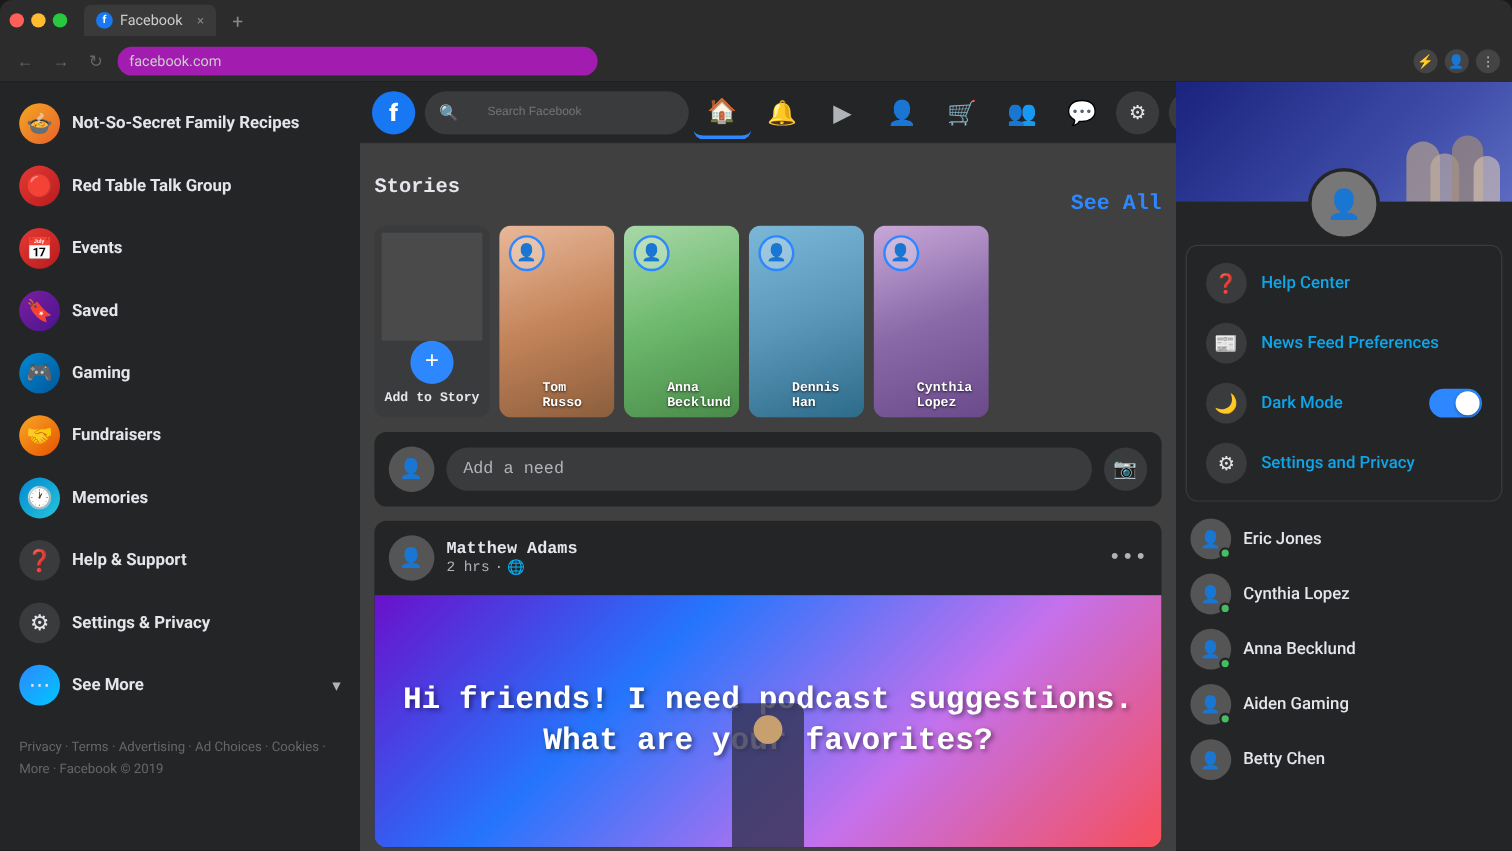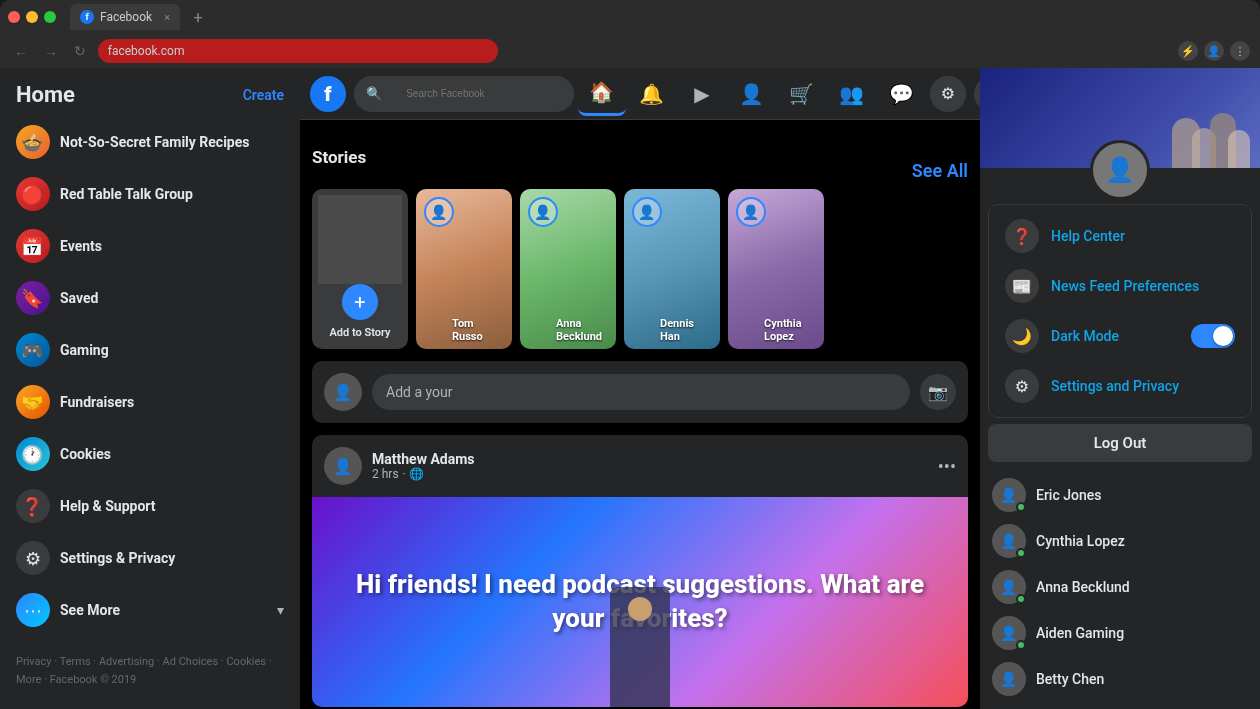--- a/index.html
+++ b/index.html
@@ -56,21 +56,21 @@
       height: 34px;
       display: flex;
       align-items: center;
       padding: 0 10px;
       gap: 8px;
     }
     .nav-btn { color: #666; font-size: 14px; cursor: pointer; padding: 2px 4px; }
     .url-bar {
       flex: 1;
       height: 24px;
-      background: #b91c1c;
+      background: #a21caf;
       border-radius: 12px;
       display: flex;
       align-items: center;
       padding: 0 10px;
       font-size: 12px;
       color: #ccc;
       max-width: 400px;
     }
     .browser-actions { display: flex; gap: 6px; margin-left: auto; align-items: center; }
     .browser-action-btn { width: 20px; height: 20px; border-radius: 50%; background: #444; display: flex; align-items: center; justify-content: center; font-size: 11px; color: #ccc; cursor: pointer; }
@@ -235,21 +235,22 @@
       cursor: pointer;
       font-size: 16px;
       color: #e4e6eb;
     }
 
     
     .feed-area {
       flex: 1;
       overflow-y: auto;
       padding: 12px;
-      background: #000000;
+      background: #404040;
+      font-family: Liberation Mono, monospace;
     }
 
     
     .stories-section {
       margin-bottom: 12px;
     }
     .stories-header {
       display: flex;
       justify-content: space-between;
       align-items: center;
@@ -593,24 +594,20 @@
       <div class="browser-action-btn">⚡</div>
       <div class="browser-action-btn">👤</div>
       <div class="browser-action-btn">⋮</div>
     </div>
   </div>
 </div>
 
 <div class="app">
 
   <div class="sidebar">
-    <div class="sidebar-header">
-      <span class="sidebar-title">Home</span>
-      <span class="create-btn">Create</span>
-    </div>
 
     <div class="sidebar-item">
       <div class="sidebar-icon sidebar-icon-family">🍲</div>
       <span class="sidebar-item-text">Not-So-Secret Family Recipes</span>
     </div>
     <div class="sidebar-item">
       <div class="sidebar-icon sidebar-icon-group">🔴</div>
       <span class="sidebar-item-text">Red Table Talk Group</span>
     </div>
     <div class="sidebar-item">
@@ -624,21 +621,21 @@
     <div class="sidebar-item">
       <div class="sidebar-icon sidebar-icon-gaming">🎮</div>
       <span class="sidebar-item-text">Gaming</span>
     </div>
     <div class="sidebar-item">
       <div class="sidebar-icon sidebar-icon-fundraisers">🤝</div>
       <span class="sidebar-item-text">Fundraisers</span>
     </div>
     <div class="sidebar-item">
       <div class="sidebar-icon sidebar-icon-memories">🕐</div>
-      <span class="sidebar-item-text">Cookies</span>
+      <span class="sidebar-item-text">Memories</span>
     </div>
     <div class="sidebar-item">
       <div class="sidebar-icon sidebar-icon-help">❓</div>
       <span class="sidebar-item-text">Help &amp; Support</span>
     </div>
     <div class="sidebar-item">
       <div class="sidebar-icon sidebar-icon-settings">⚙</div>
       <span class="sidebar-item-text">Settings &amp; Privacy</span>
     </div>
 
@@ -719,21 +716,21 @@
               <div class="story-person-icon">👤</div>
               <span class="story-name">Cynthia Lopez</span>
             </div>
           </div>
         </div>
       </div>
 
       <div class="post-creator">
         <div class="user-avatar">👤</div>
         <div class="post-input-btn">
-          <span>Add a your</span>
+          <span>Add a need</span>
         </div>
         <div class="post-media-btn">📷</div>
       </div>
 
       <div class="post-card">
         <div class="post-header">
           <div class="user-avatar">👤</div>
           <div class="post-author-info">
             <div class="post-author-name">Matthew Adams</div>
             <div class="post-meta">
@@ -786,21 +783,20 @@
         <div class="menu-toggle">
           <div class="toggle-knob"></div>
         </div>
       </div>
       <div class="menu-item">
         <div class="menu-icon">⚙</div>
         <span class="menu-text">Settings and Privacy</span>
       </div>
     </div>
 
-    <div class="logout-btn">Log Out</div>
 
     <div class="friends-list">
       <div class="friend-item">
         <div class="friend-avatar">👤<div class="online-dot"></div></div>
         <span class="friend-name">Eric Jones</span>
       </div>
       <div class="friend-item">
         <div class="friend-avatar">👤<div class="online-dot"></div></div>
         <span class="friend-name">Cynthia Lopez</span>
       </div>

